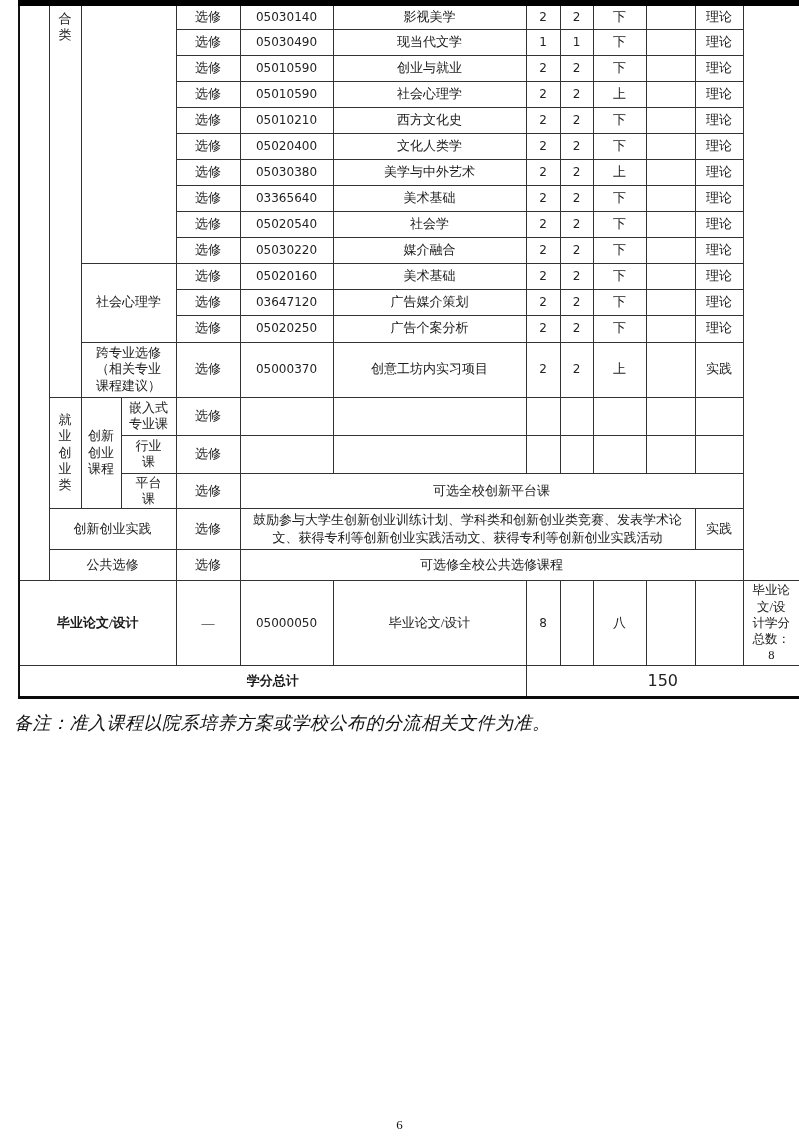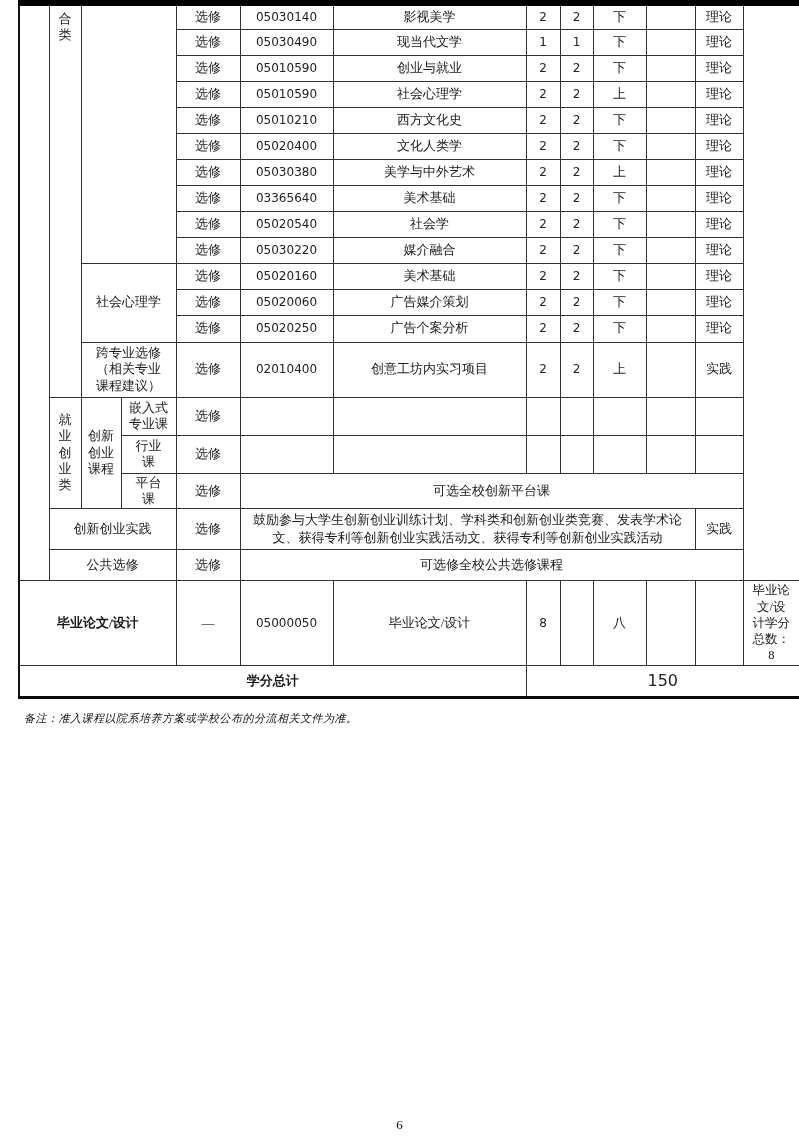--- a/index.html
+++ b/index.html
@@ -25,22 +25,22 @@
     padding:1px 2px; overflow:hidden;
     word-break:break-all;
   }
   .num { font-family:"DejaVu Sans","Liberation Sans",sans-serif; font-size:12px; color:#222; }
   .pre { white-space:pre-line; }
   .vtop { vertical-align:top; padding-top:5px; }
   .bold { font-weight:bold; }
   .longtext { font-size:13px; line-height:1.4; padding:2px 12px; }
   .thesis-total { font-size:12.5px; line-height:1.3;margin-left:24px; }
   .note {
-    position:absolute; left:24px; top:711px;
-    font-style:italic; font-size:11px; letter-spacing:0.5px;
+    position:absolute; left:14px; top:711px;
+    font-style:italic; font-size:18px; letter-spacing:0.5px;
     color:#111;
   }
   .pagenum {
     position:absolute; left:0; top:1117px; width:799px;
     text-align:center; font-size:13px; color:#111;
   }
 </style>
 </head>
 <body>
 
@@ -173,21 +173,21 @@
         <td class="num">05020160</td>
         <td>美术基础</td>
         <td class="num">2</td>
         <td class="num">2</td>
         <td>下</td>
         <td></td>
         <td>理论</td>
       </tr>
       <tr style="height:26px">
         <td>选修</td>
-        <td class="num">05020060</td>
+        <td class="num">03647120</td>
         <td>广告媒介策划</td>
         <td class="num">2</td>
         <td class="num">2</td>
         <td>下</td>
         <td></td>
         <td>理论</td>
       </tr>
       <tr style="height:27px">
         <td>选修</td>
         <td class="num">05020250</td>
@@ -196,21 +196,21 @@
         <td class="num">2</td>
         <td>下</td>
         <td></td>
         <td>理论</td>
       </tr>
       <tr style="height:55px">
         <td colspan="2" class="pre">跨专业选修
 （相关专业
 课程建议）</td>
         <td>选修</td>
-        <td class="num">02010400</td>
+        <td class="num">05000370</td>
         <td>创意工坊内实习项目</td>
         <td class="num">2</td>
         <td class="num">2</td>
         <td>上</td>
         <td></td>
         <td>实践</td>
       </tr>
       <tr style="height:38px">
         <td rowspan="3" class="pre">就
 业

